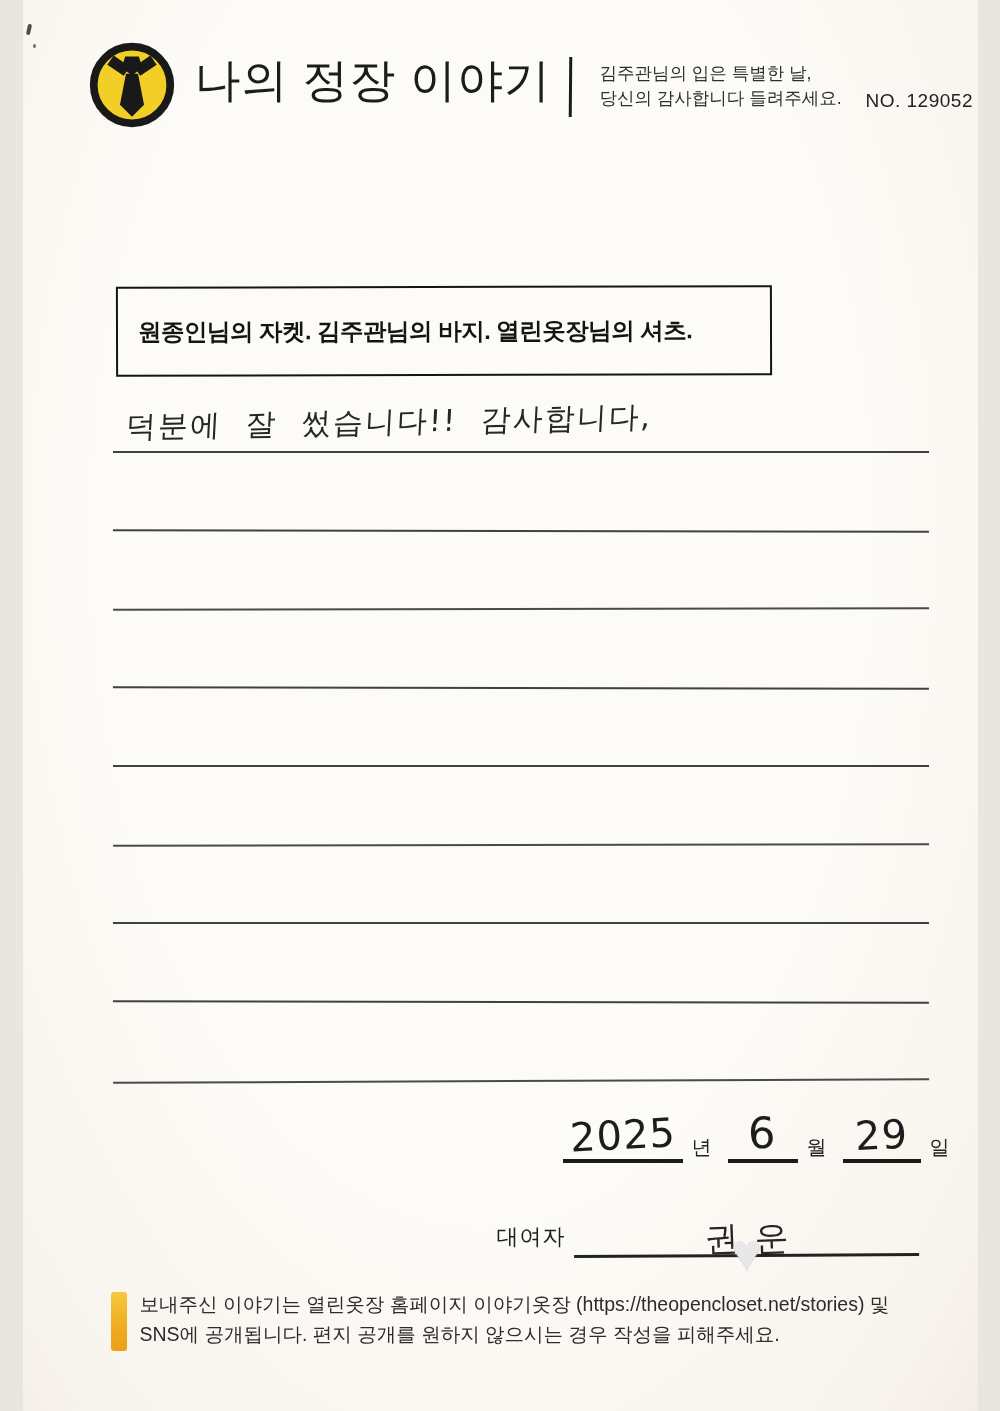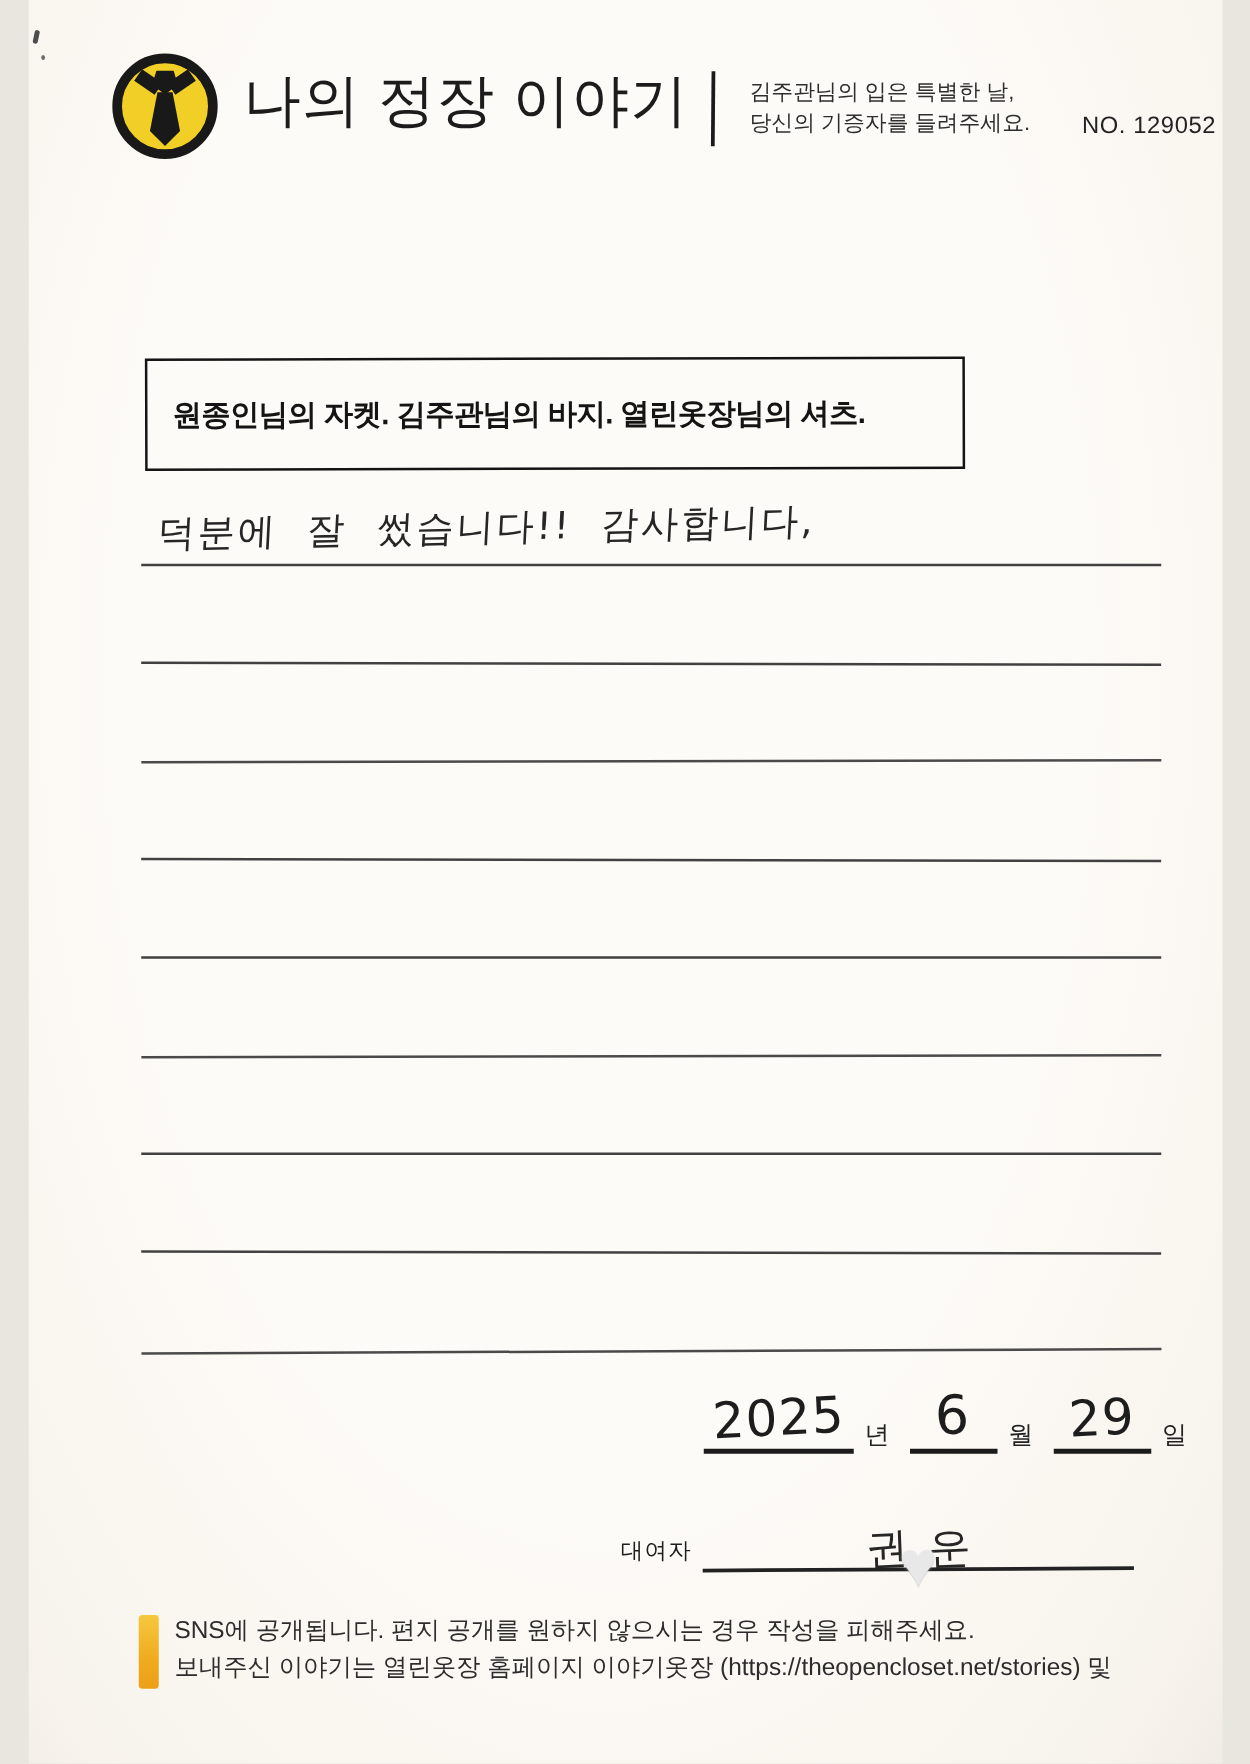--- a/index.html
+++ b/index.html
@@ -86,21 +86,21 @@
   .date-blank.month .date-value{font-size:43px;transform:rotate(-2deg);}
   .date-unit{
     font-size:20px;color:#222;margin:0 16px 2px 9px;font-weight:500;
   }
   .date-unit.last{margin-right:0;}
   
   .sig-row{
     position:absolute;left:474px;top:1198px;
     display:flex;align-items:flex-end;
   }
-  .sig-label{font-size:18px;color:#1e1e1e;font-weight:500;padding-bottom:5px;letter-spacing:1px;}
+  .sig-label{font-size:22px;color:#1e1e1e;font-weight:500;padding-bottom:5px;letter-spacing:1px;}
   .sig-line{
     position:relative;width:345px;height:56px;margin-left:8px;
     border-bottom:3px solid #222;transform:rotate(-0.3deg);
   }
   .sig-name{
     position:absolute;left:50%;bottom:-8px;transform:translateX(-50%);
     display:flex;align-items:flex-end;white-space:nowrap;
   }
   .sig-char{font-size:34px;letter-spacing:0;transform:rotate(-2deg);}
   .heart-sticker{
@@ -134,21 +134,21 @@
       <line x1="25" y1="21" x2="44" y2="34" stroke="#191919" stroke-width="13"></line>
       <line x1="75" y1="21" x2="56" y2="34" stroke="#191919" stroke-width="13"></line>
       <polygon points="42,17 58,17 62,30 50,39 38,30" fill="#191919"></polygon>
       <polygon points="43,37 57,37 64,73 50,87 36,73" fill="#191919"></polygon>
     </svg>
   </div>
   <div class="title">나의 정장 이야기</div>
   <div class="header-divider"></div>
   <div class="tagline">
     <div>김주관님의 입은 특별한 날,</div>
-    <div>당신의 기증자를 들려주세요.</div>
+    <div>당신의 감사합니다 들려주세요.</div>
   </div>
   <div class="doc-no">NO. 129052</div>
 
   <div class="donor-box">
     <div class="donor-box-text">원종인님의 자켓. 김주관님의 바지. 열린옷장님의 셔츠.</div>
   </div>
 
   <div class="lines-area">
     <div class="writing-line">
       <span class="handwriting hand-message">덕분에 잘 썼습니다!! 감사합니다,</span>
@@ -200,20 +200,20 @@
       <span class="sig-name">
         <span class="handwriting sig-char">권</span>
         <span class="heart-sticker">♥</span>
         <span class="handwriting sig-char">운</span>
       </span>
     </span>
   </div>
 
   <div class="footer-bar"></div>
   <div class="footer-notice">
+    <div>보내주신 이야기는 열린옷장 홈페이지 이야기옷장 (https://theopencloset.net/stories) 및</div>
     <div>SNS에 공개됩니다. 편지 공개를 원하지 않으시는 경우 작성을 피해주세요.</div>
-    <div>보내주신 이야기는 열린옷장 홈페이지 이야기옷장 (https://theopencloset.net/stories) 및</div>
   </div>
 
   <div class="speck1"></div>
   <div class="speck2"></div>
 
 </div>
 
 </body></html>

